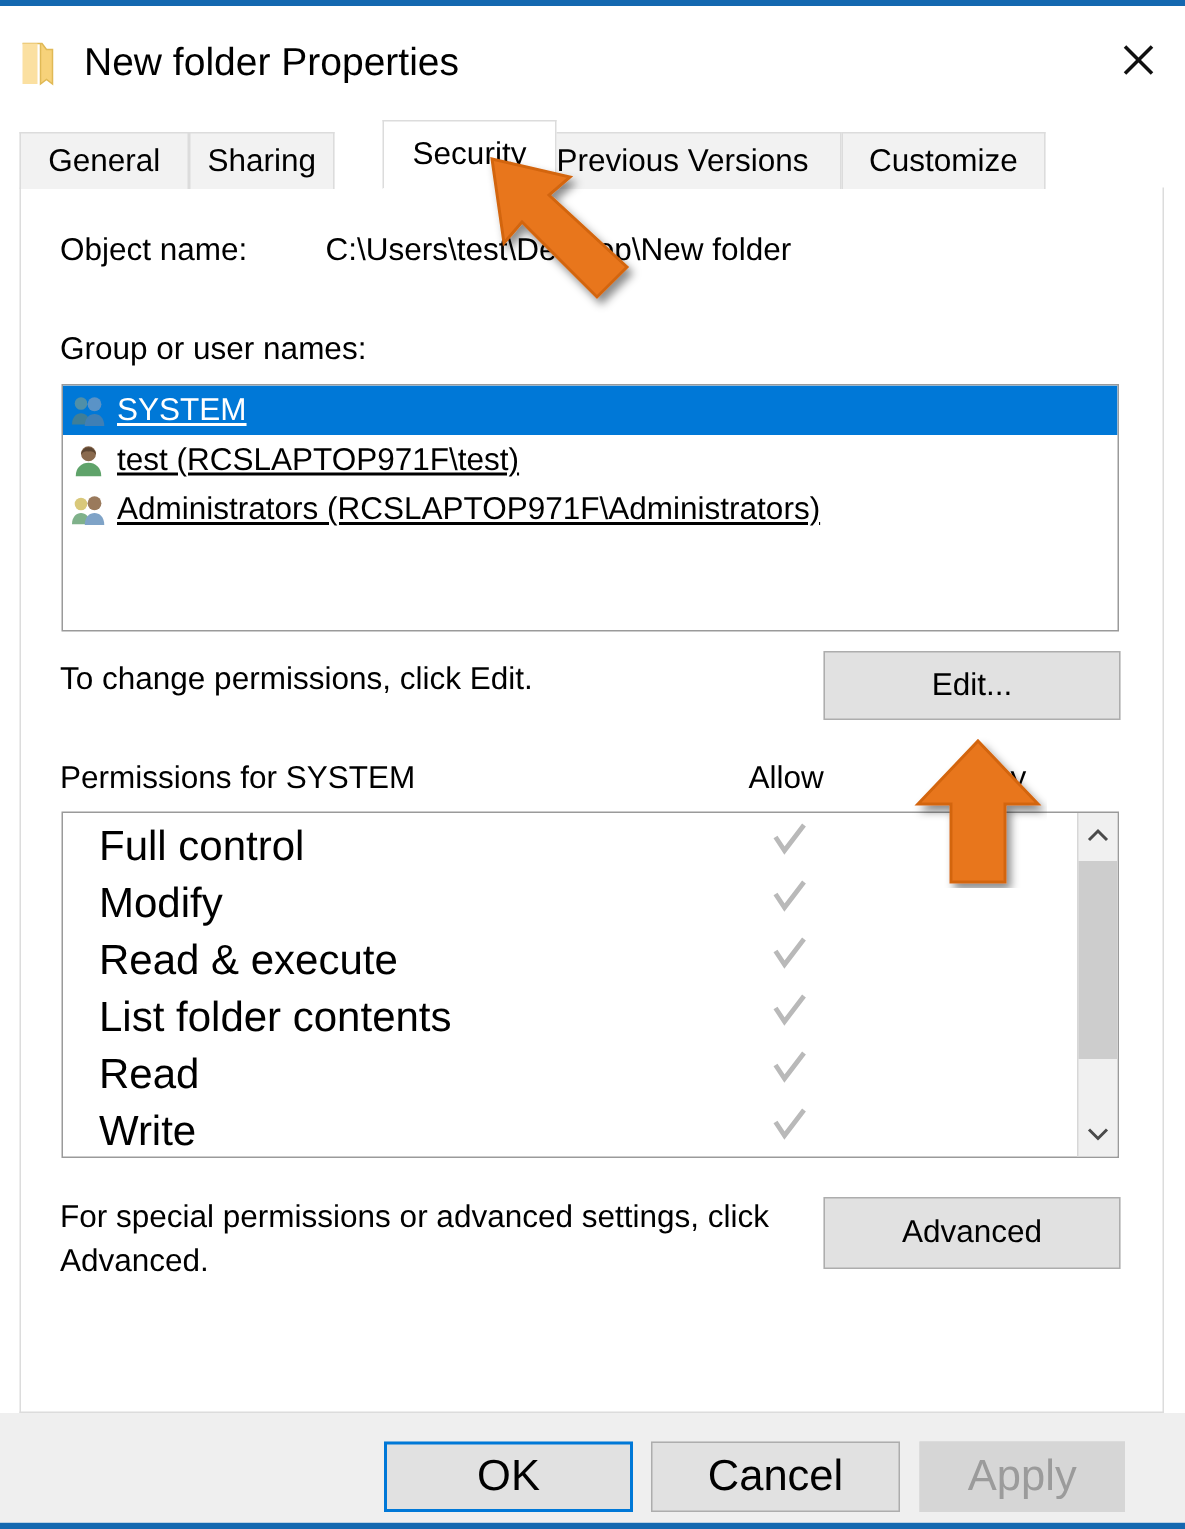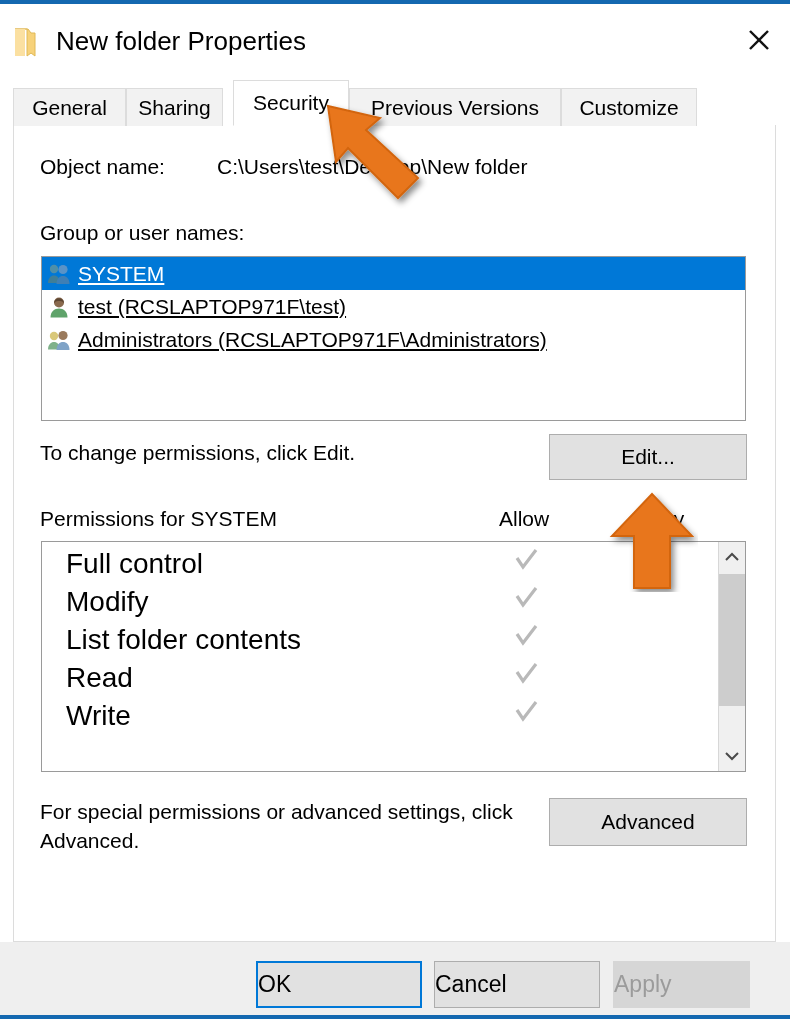--- a/index.html
+++ b/index.html
@@ -93,20 +93,21 @@
     white-space: nowrap;
     cursor: default;
   }
   .tab.active {
     top: 0px;
     height: 46px;
     background: #ffffff;
     border: 1px solid #dcdcdc;
     border-bottom: 1px solid #ffffff;
     z-index: 4;
+    margin-left: 22px;
   }
 
   
   #content {
     position: absolute;
     left: 13px; top: 121px;
     width: 763px; height: 817px;
     background: #ffffff;
     border: 1px solid #dcdcdc;
     border-top: none;
@@ -260,22 +261,22 @@
   }
   .fbtn {
     position: absolute;
     top: 19px;
     height: 47px;
     background: #e1e1e1;
     border: 1px solid #adadad;
     box-sizing: border-box;
     display: flex;
     align-items: center;
-    justify-content: flex-start;
-    font-size: 23px;
+    justify-content: center;
+    font-size: 29px;
     color: #000;
     white-space: nowrap;
     cursor: default;
   }
   #ok-button {
     left: 256px; width: 166px;
     border: 2px solid #0078d7;
   }
   #cancel-button { left: 434px; width: 166px; }
   #apply-button {
@@ -416,20 +417,28 @@
 
         <div class="perm-row">
           <span class="perm-name">Modify</span>
           <span class="perm-check">
             <svg width="28" height="28" viewBox="0 0 28 28">
                 <polyline points="5,12 11,21 24,4" fill="none" stroke="#b9b9b9" stroke-width="3.2"></polyline>
               </svg>
           </span>
         </div>
 
+        <div class="perm-row">
+          <span class="perm-name">Read &amp; execute</span>
+          <span class="perm-check">
+            <svg width="28" height="28" viewBox="0 0 28 28">
+                <polyline points="5,12 11,21 24,4" fill="none" stroke="#b9b9b9" stroke-width="3.2"></polyline>
+              </svg>
+          </span>
+        </div>
 
         <div class="perm-row">
           <span class="perm-name">List folder contents</span>
           <span class="perm-check">
             <svg width="28" height="28" viewBox="0 0 28 28">
                 <polyline points="5,12 11,21 24,4" fill="none" stroke="#b9b9b9" stroke-width="3.2"></polyline>
               </svg>
           </span>
         </div>
 

